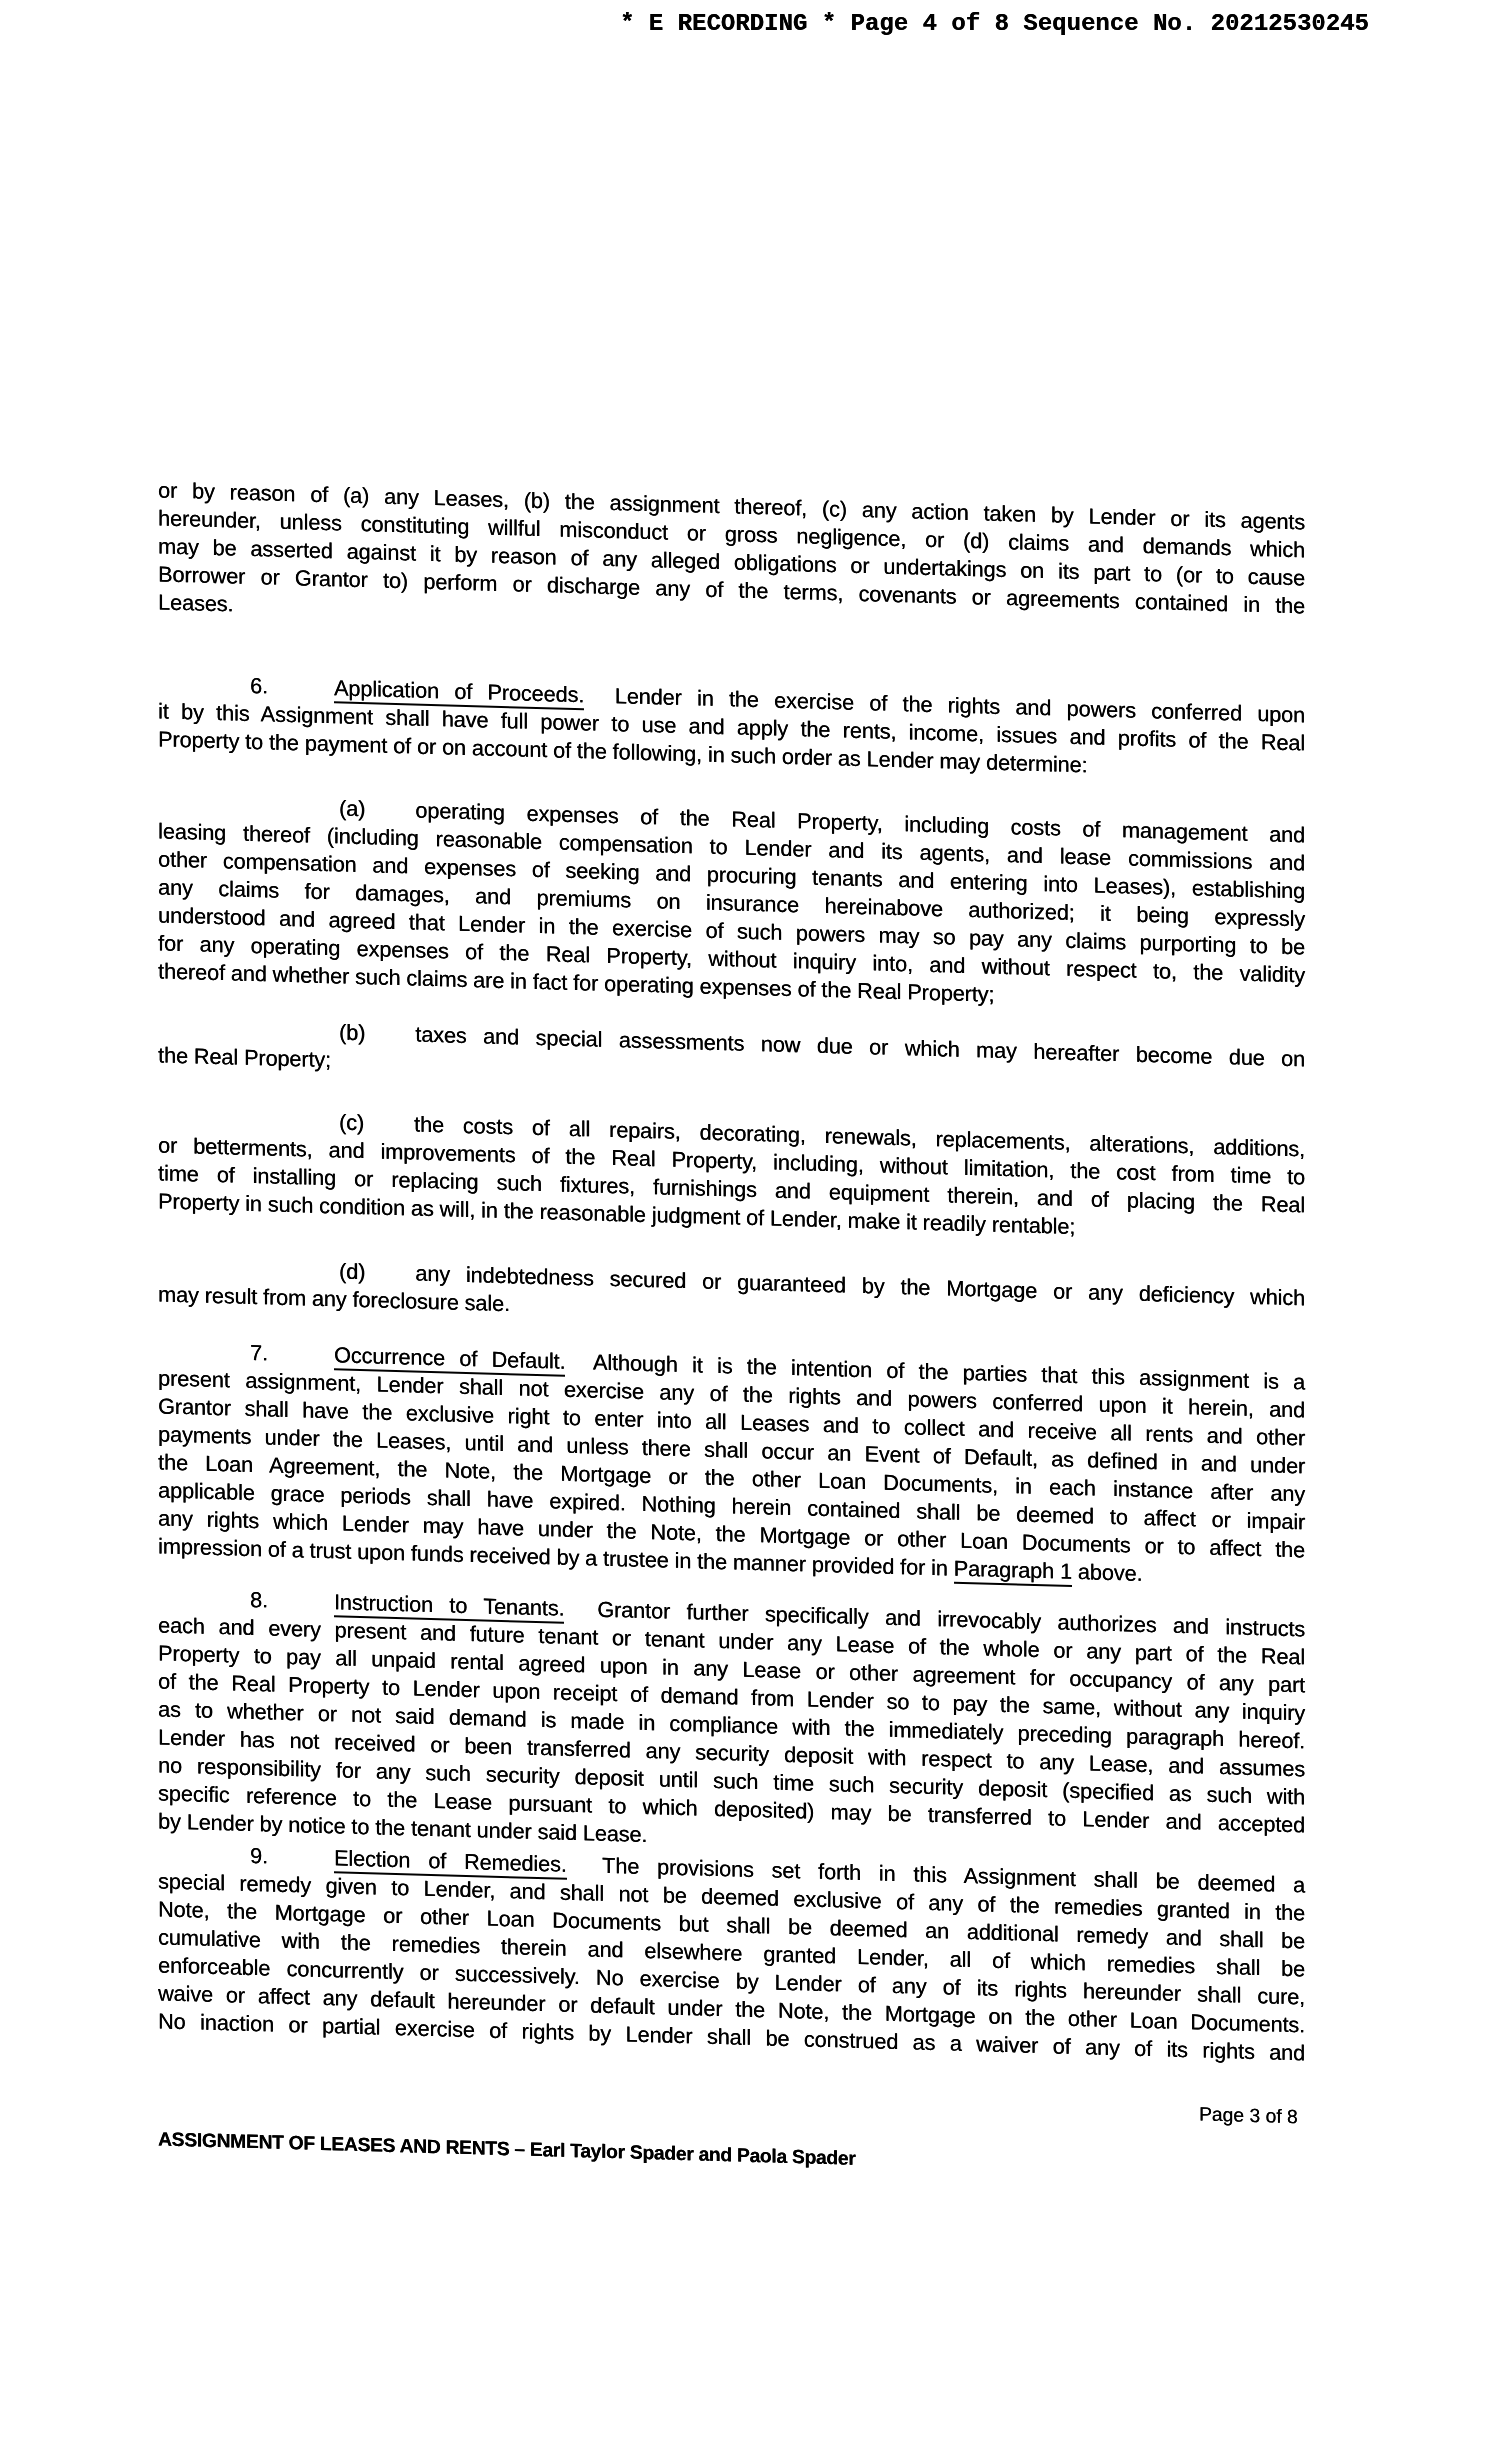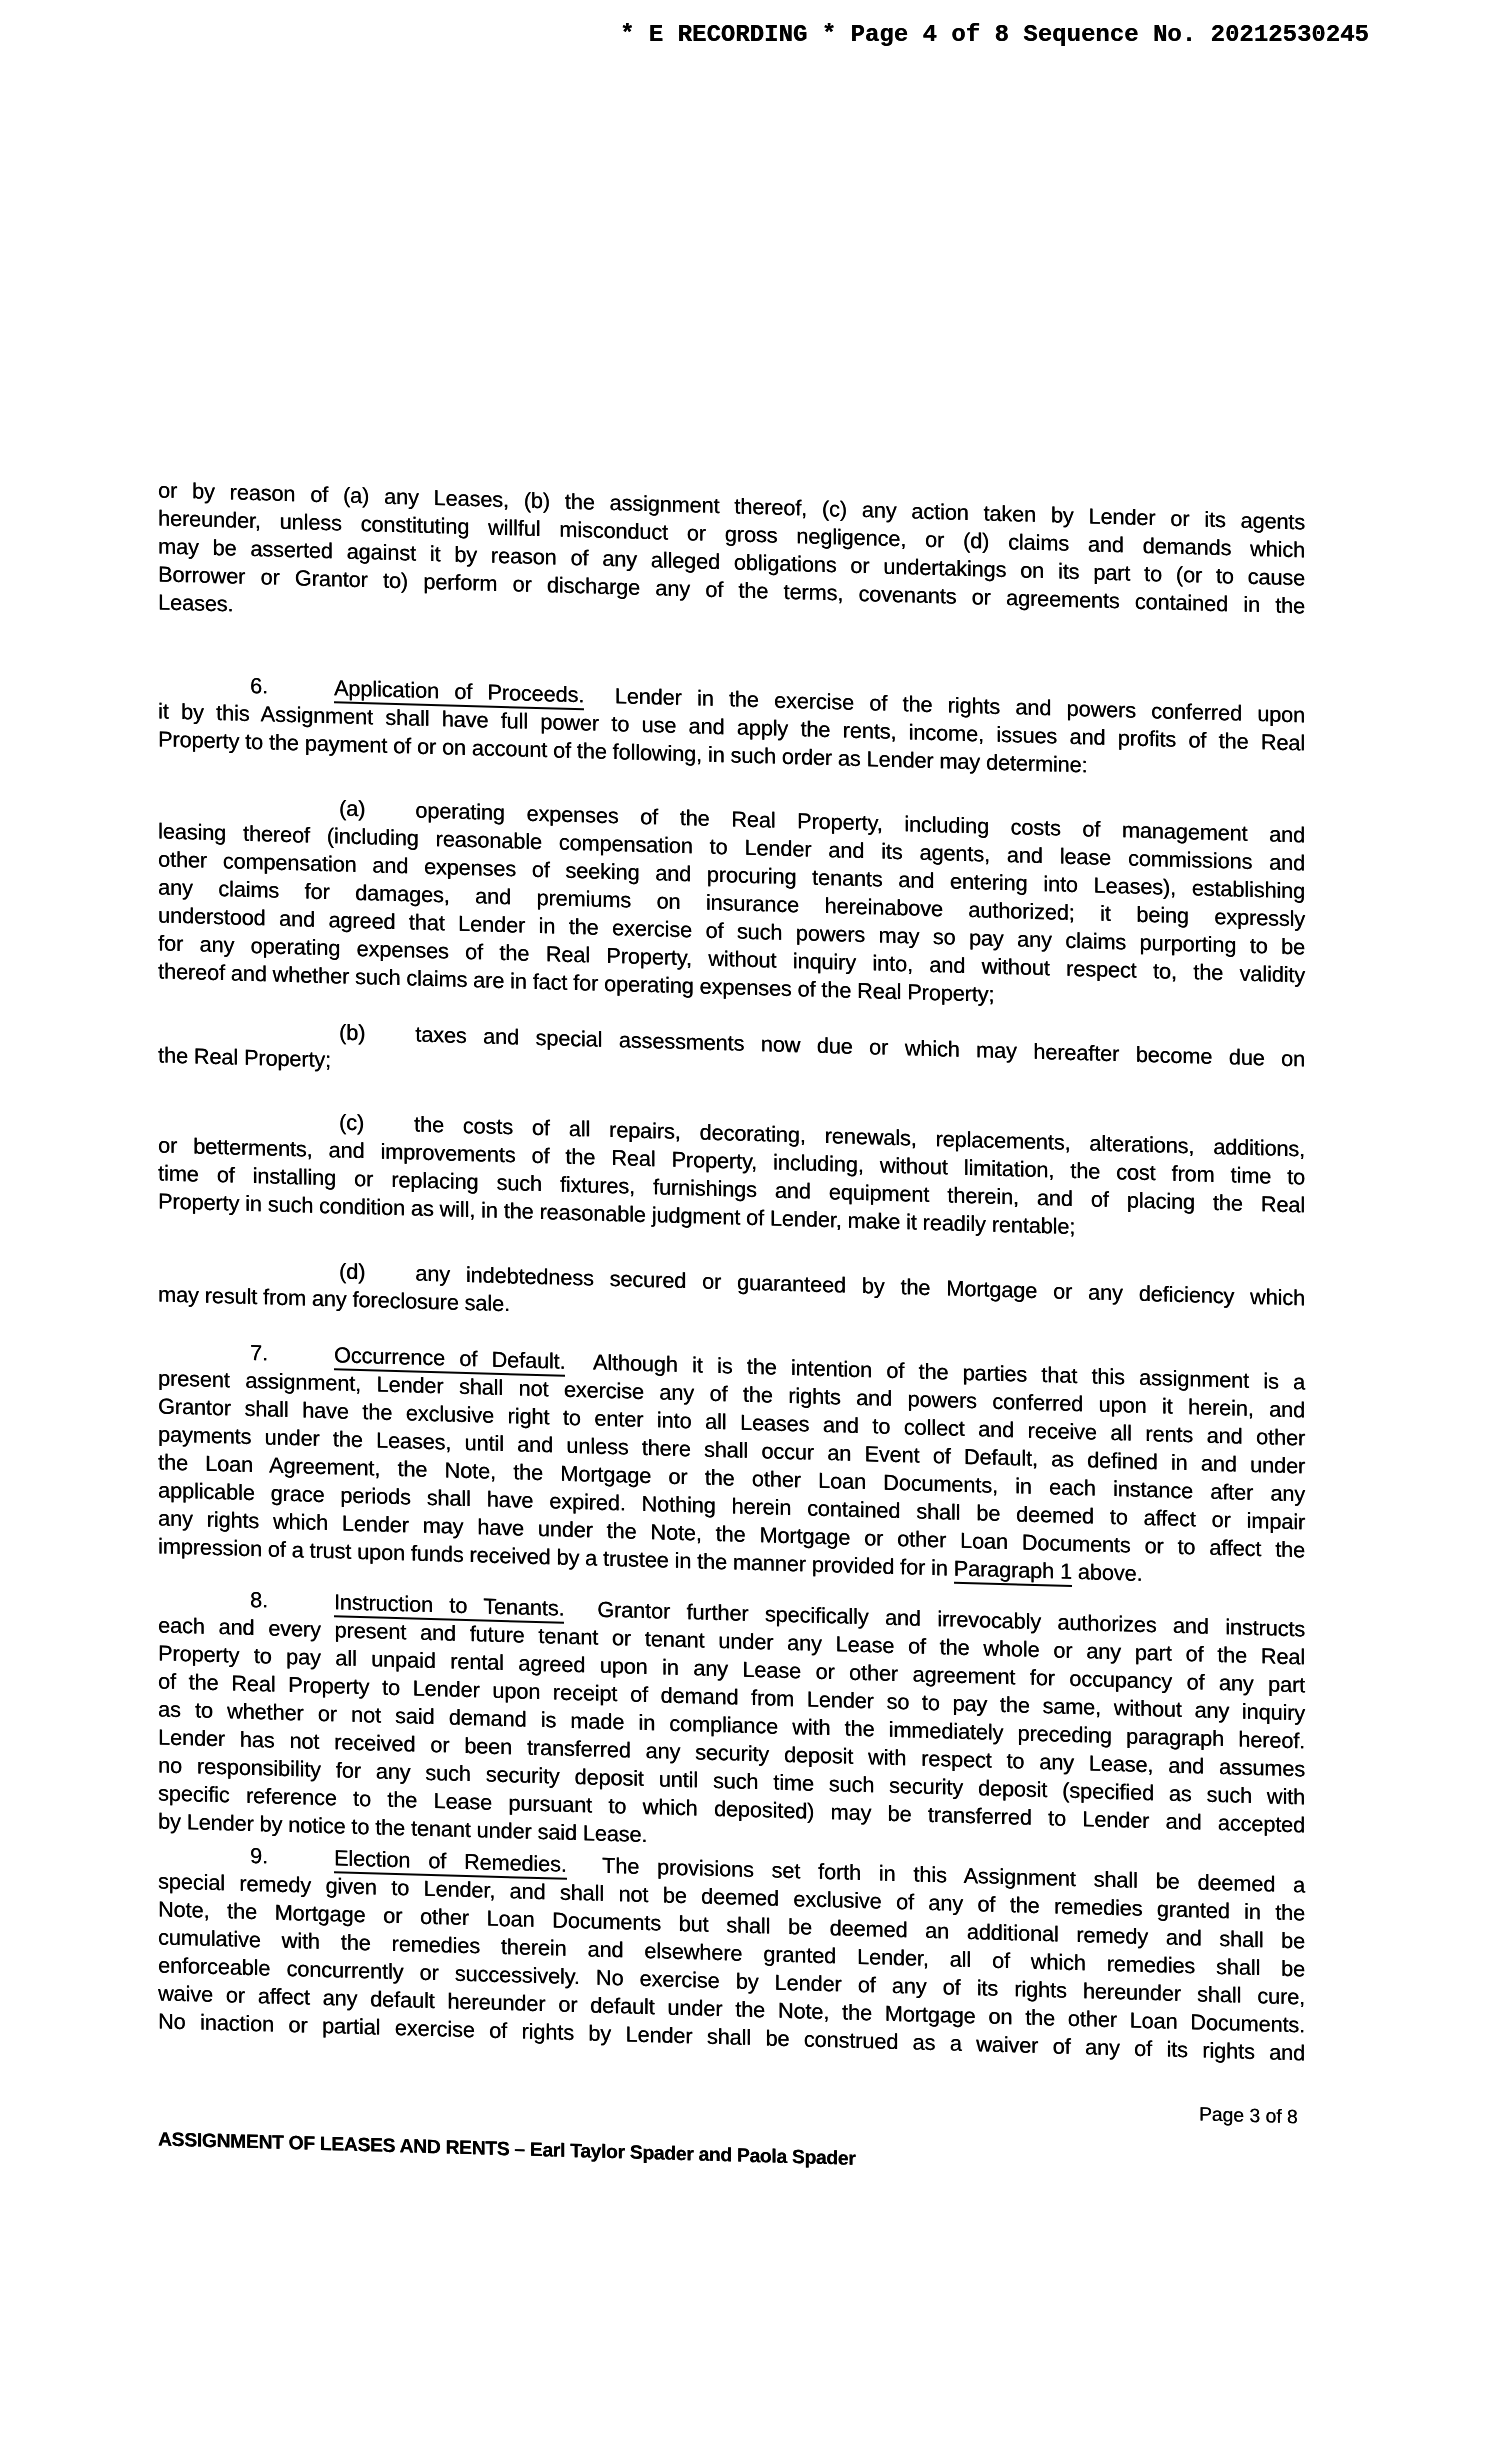--- a/index.html
+++ b/index.html
@@ -1,21 +1,21 @@
 <!DOCTYPE html>
 <html style="font-size:9.4px"><head>
 <meta charset="utf-8">
 <style>
   html,body{margin:0;padding:0;background:#ffffff;}
   body{
     width:1498px;height:2462px;position:relative;overflow:hidden;
     font-family:"Liberation Sans",sans-serif;color:#000;
   }
   .rec-banner{
-    position:absolute;left:620px;top:21px;
+    position:absolute;left:620px;top:10px;
     font-family:"Liberation Mono",monospace;
     font-size:24px;font-weight:700;white-space:pre;
     text-shadow:0.3px 0 0 #000;
   }
   
   .scan{
     position:absolute;left:0;top:0;width:1498px;height:2462px;
     transform:skewY(1.6deg);transform-origin:0 0;
   }
   .para{

